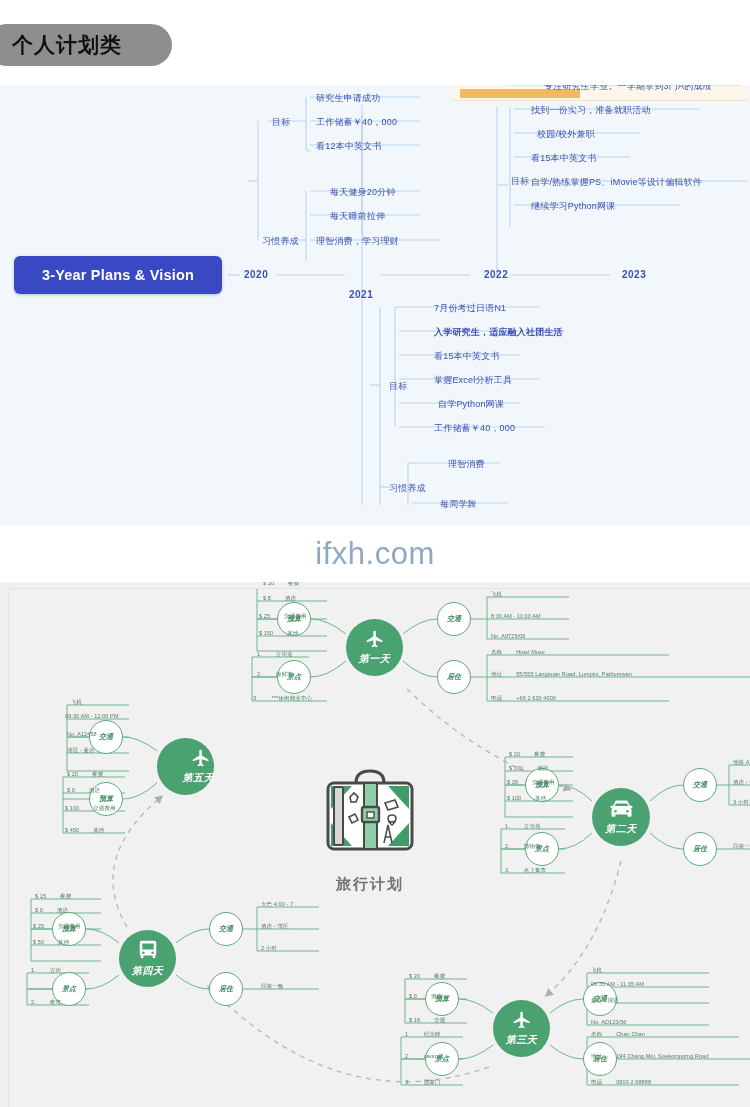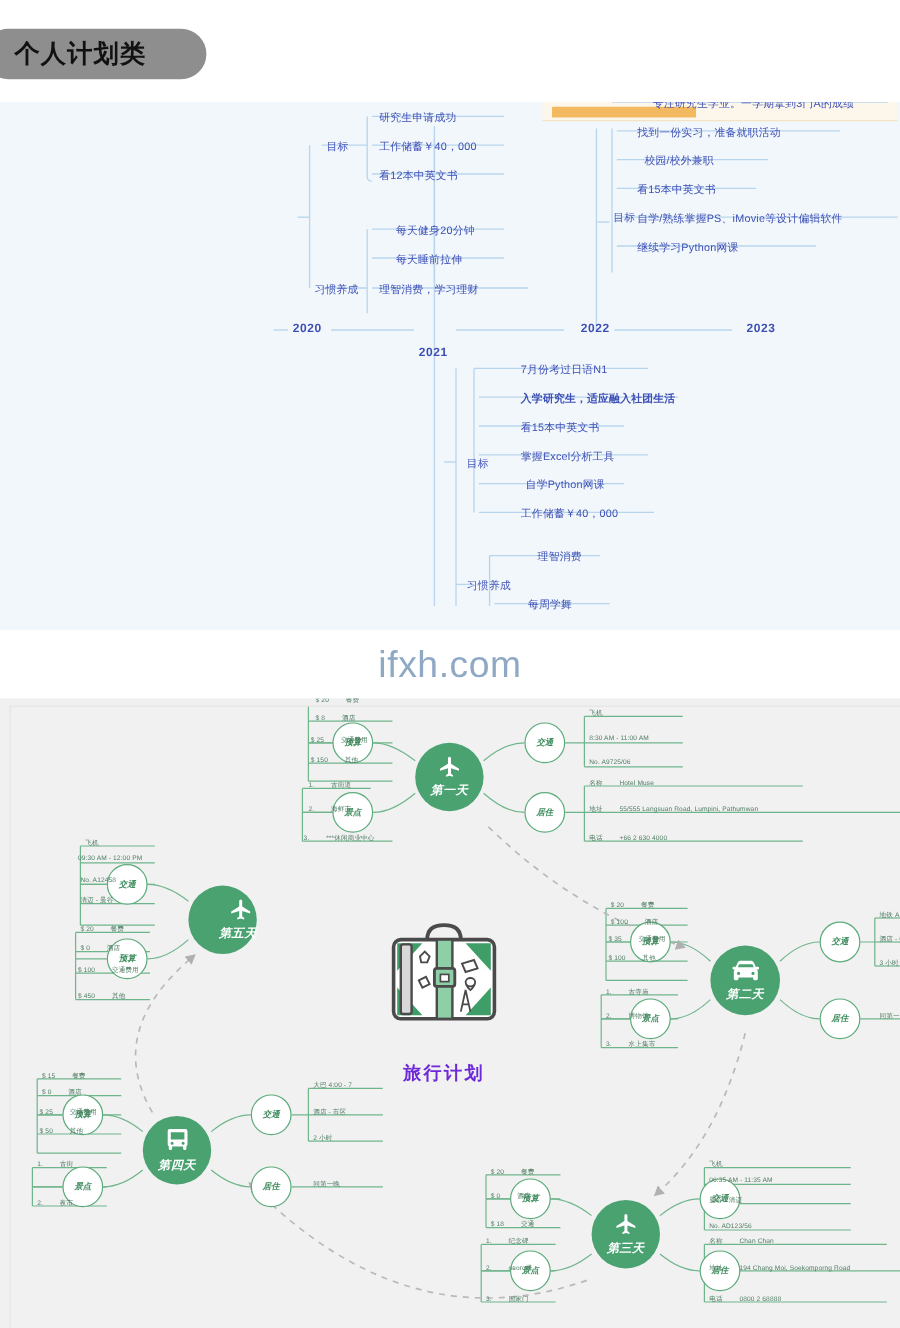--- a/index.html
+++ b/index.html
@@ -124,22 +124,22 @@
   .leaf .lk { display:inline-block; }
   .leaf .lv { display:inline-block; margin-left: 14px; }
 
   
   .suitcase-wrap {
     position: absolute; left: 296px; top: 178px;
     width: 130px; height: 140px;
     display:flex; flex-direction:column; align-items:center;
   }
   .suitcase-title {
-    margin-top: 20px;
-    font-size: 15px; font-weight: bold; color: #6d28d9; letter-spacing: 2px;
+    margin-top: 10px;
+    font-size: 15px; font-weight: bold; color: #737373; letter-spacing: 2px;
   }
 </style>
 </head>
 <body>
 
 <div class="page">
 
   <div class="category-badge">
     <span class="cat-text">个人计划类</span>
   </div>
@@ -199,20 +199,23 @@
         <path d="M395,222 L399,222"></path>
 
         <path d="M380,402 L395,402"></path>
         <path d="M408,378 L408,420"></path>
         <path d="M412,378 L500,378"></path>
         <path d="M412,418 L508,418"></path>
         <path d="M408,378 L412,378"></path>
       </g>
     </svg>
 
+    <div class="root-node">
+      <span>3-Year Plans &amp; Vision</span>
+    </div>
 
     <div class="pm-year" style="left:244px; top:184px;">2020</div>
     <div class="pm-year" style="left:349px; top:184px;margin-top:20px;">2021</div>
     <div class="pm-year" style="left:484px; top:184px;">2022</div>
     <div class="pm-year" style="left:622px; top:184px;">2023</div>
 
     <div class="pm-label mid" style="left:272px; top:31px;">目标</div>
     <div class="pm-label" style="left:316px; top:7px;">研究生申请成功</div>
     <div class="pm-label" style="left:316px; top:31px;">工作储蓄￥40，000</div>
     <div class="pm-label" style="left:316px; top:55px;">看12本中英文书</div>

